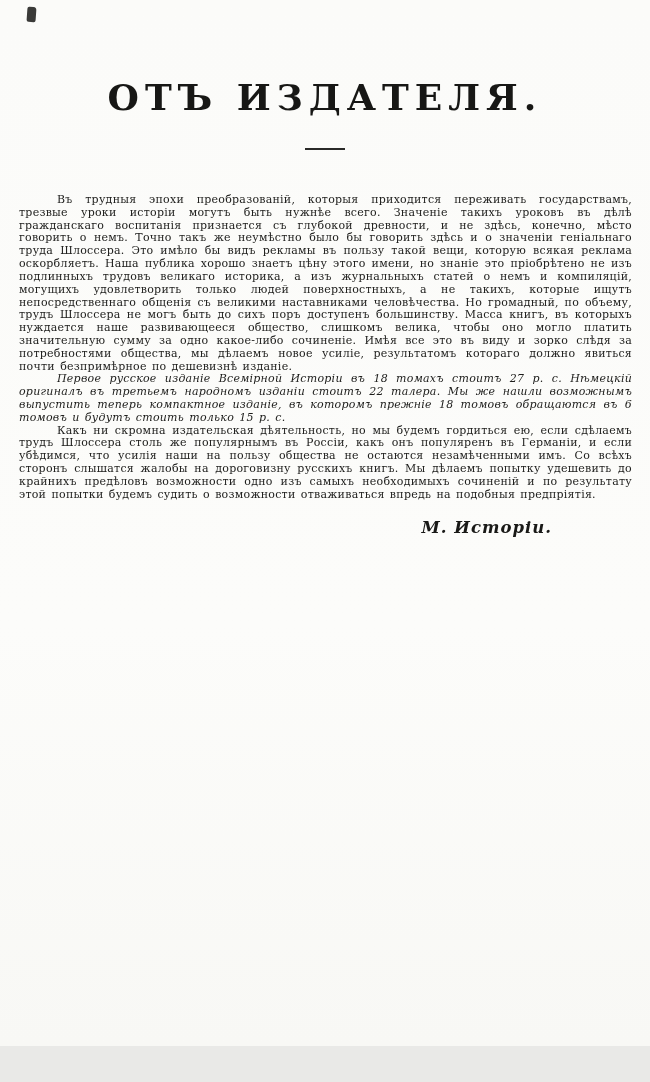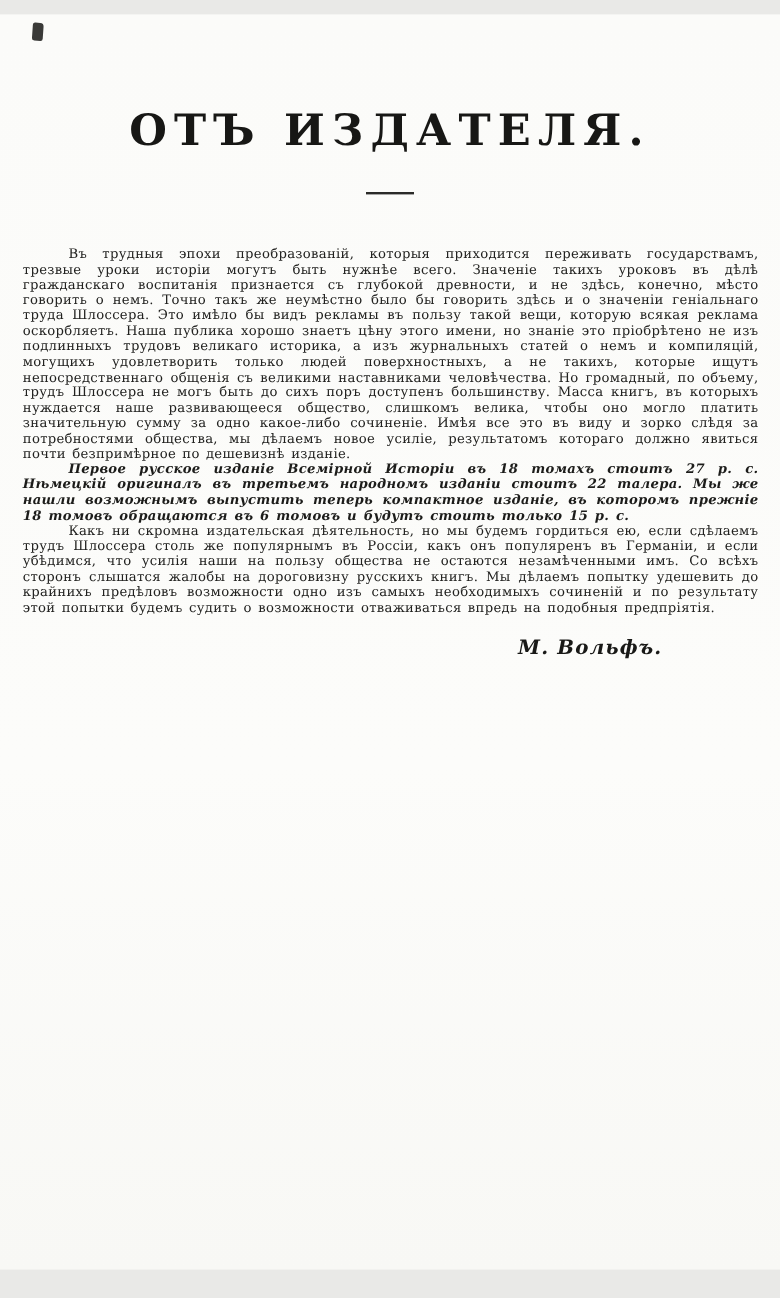--- a/index.html
+++ b/index.html
@@ -4,21 +4,21 @@
 <style>
   html, body {
     margin: 0;
     padding: 0;
     background: #e9e9e7;
   }
   .page {
     position: relative;
     width: 650px;
     height: 1046px;
-    margin: 12px auto;
+    margin: 0 auto;
     background: linear-gradient(180deg, #fbfbf9 0%, #fcfcfa 60%, #f8f8f5 100%);
     color: #1d1d1b;
     font-family: "DejaVu Serif", serif;
     overflow: hidden;
     box-sizing: border-box;
   }
   .ink-mark {
     position: absolute;
     left: 27px;
     top: 7px;
@@ -50,21 +50,21 @@
     text-align: justify;
     text-indent: 38px;
     font-size: 11px;
     line-height: 1.165;
     letter-spacing: 0.25px;
     word-spacing: 1.5px;
     color: #21211f;
   }
   .para.italic {
     font-style: italic;
-    font-weight: 700;
+    font-weight: 400;
     color: #1c1c1a;
   }
   .signature {
     margin-top: 16px;
     padding-right: 80px;
     text-align: right;
     font-size: 16.5px;
     font-weight: 700;
     font-style: italic;
     letter-spacing: 1px;
@@ -82,16 +82,16 @@
 
   <div class="divider"></div>
 
   <div class="text-block">
     <p class="para">Въ трудныя эпохи преобразованій, которыя приходится переживать государствамъ, трезвые уроки исторіи могутъ быть нужнѣе всего. Значеніе такихъ уроковъ въ дѣлѣ гражданскаго воспитанія признается съ глубокой древности, и не здѣсь, конечно, мѣсто говорить о немъ. Точно такъ же неумѣстно было бы говорить здѣсь и о значеніи геніальнаго труда Шлоссера. Это имѣло бы видъ рекламы въ пользу такой вещи, которую всякая реклама оскорбляетъ. Наша публика хорошо знаетъ цѣну этого имени, но знаніе это пріобрѣтено не изъ подлинныхъ трудовъ великаго историка, а изъ журнальныхъ статей о немъ и компиляцій, могущихъ удовлетворить только людей поверхностныхъ, а не такихъ, которые ищутъ непосредственнаго общенія съ великими наставниками человѣчества. Но громадный, по объему, трудъ Шлоссера не могъ быть до сихъ поръ доступенъ большинству. Масса книгъ, въ которыхъ нуждается наше развивающееся общество, слишкомъ велика, чтобы оно могло платить значительную сумму за одно какое-либо сочиненіе. Имѣя все это въ виду и зорко слѣдя за потребностями общества, мы дѣлаемъ новое усиліе, результатомъ котораго должно явиться почти безпримѣрное по дешевизнѣ изданіе.</p>
 
     <p class="para italic">Первое русское изданіе Всемірной Исторіи въ 18 томахъ стоитъ 27 р. с. Нѣмецкій оригиналъ въ третьемъ народномъ изданіи стоитъ 22 талера. Мы же нашли возможнымъ выпустить теперь компактное изданіе, въ которомъ прежніе 18 томовъ обращаются въ 6 томовъ и будутъ стоить только 15 р. с.</p>
 
     <p class="para">Какъ ни скромна издательская дѣятельность, но мы будемъ гордиться ею, если сдѣлаемъ трудъ Шлоссера столь же популярнымъ въ Россіи, какъ онъ популяренъ въ Германіи, и если убѣдимся, что усилія наши на пользу общества не остаются незамѣченными имъ. Со всѣхъ сторонъ слышатся жалобы на дороговизну русскихъ книгъ. Мы дѣлаемъ попытку удешевить до крайнихъ предѣловъ возможности одно изъ самыхъ необходимыхъ сочиненій и по результату этой попытки будемъ судить о возможности отваживаться впредь на подобныя предпріятія.</p>
 
-    <div class="signature">М. Вольфъ.</div>
+    <div class="signature">М. Исторіи.</div>
   </div>
 
 </div>
 
 </body></html>

